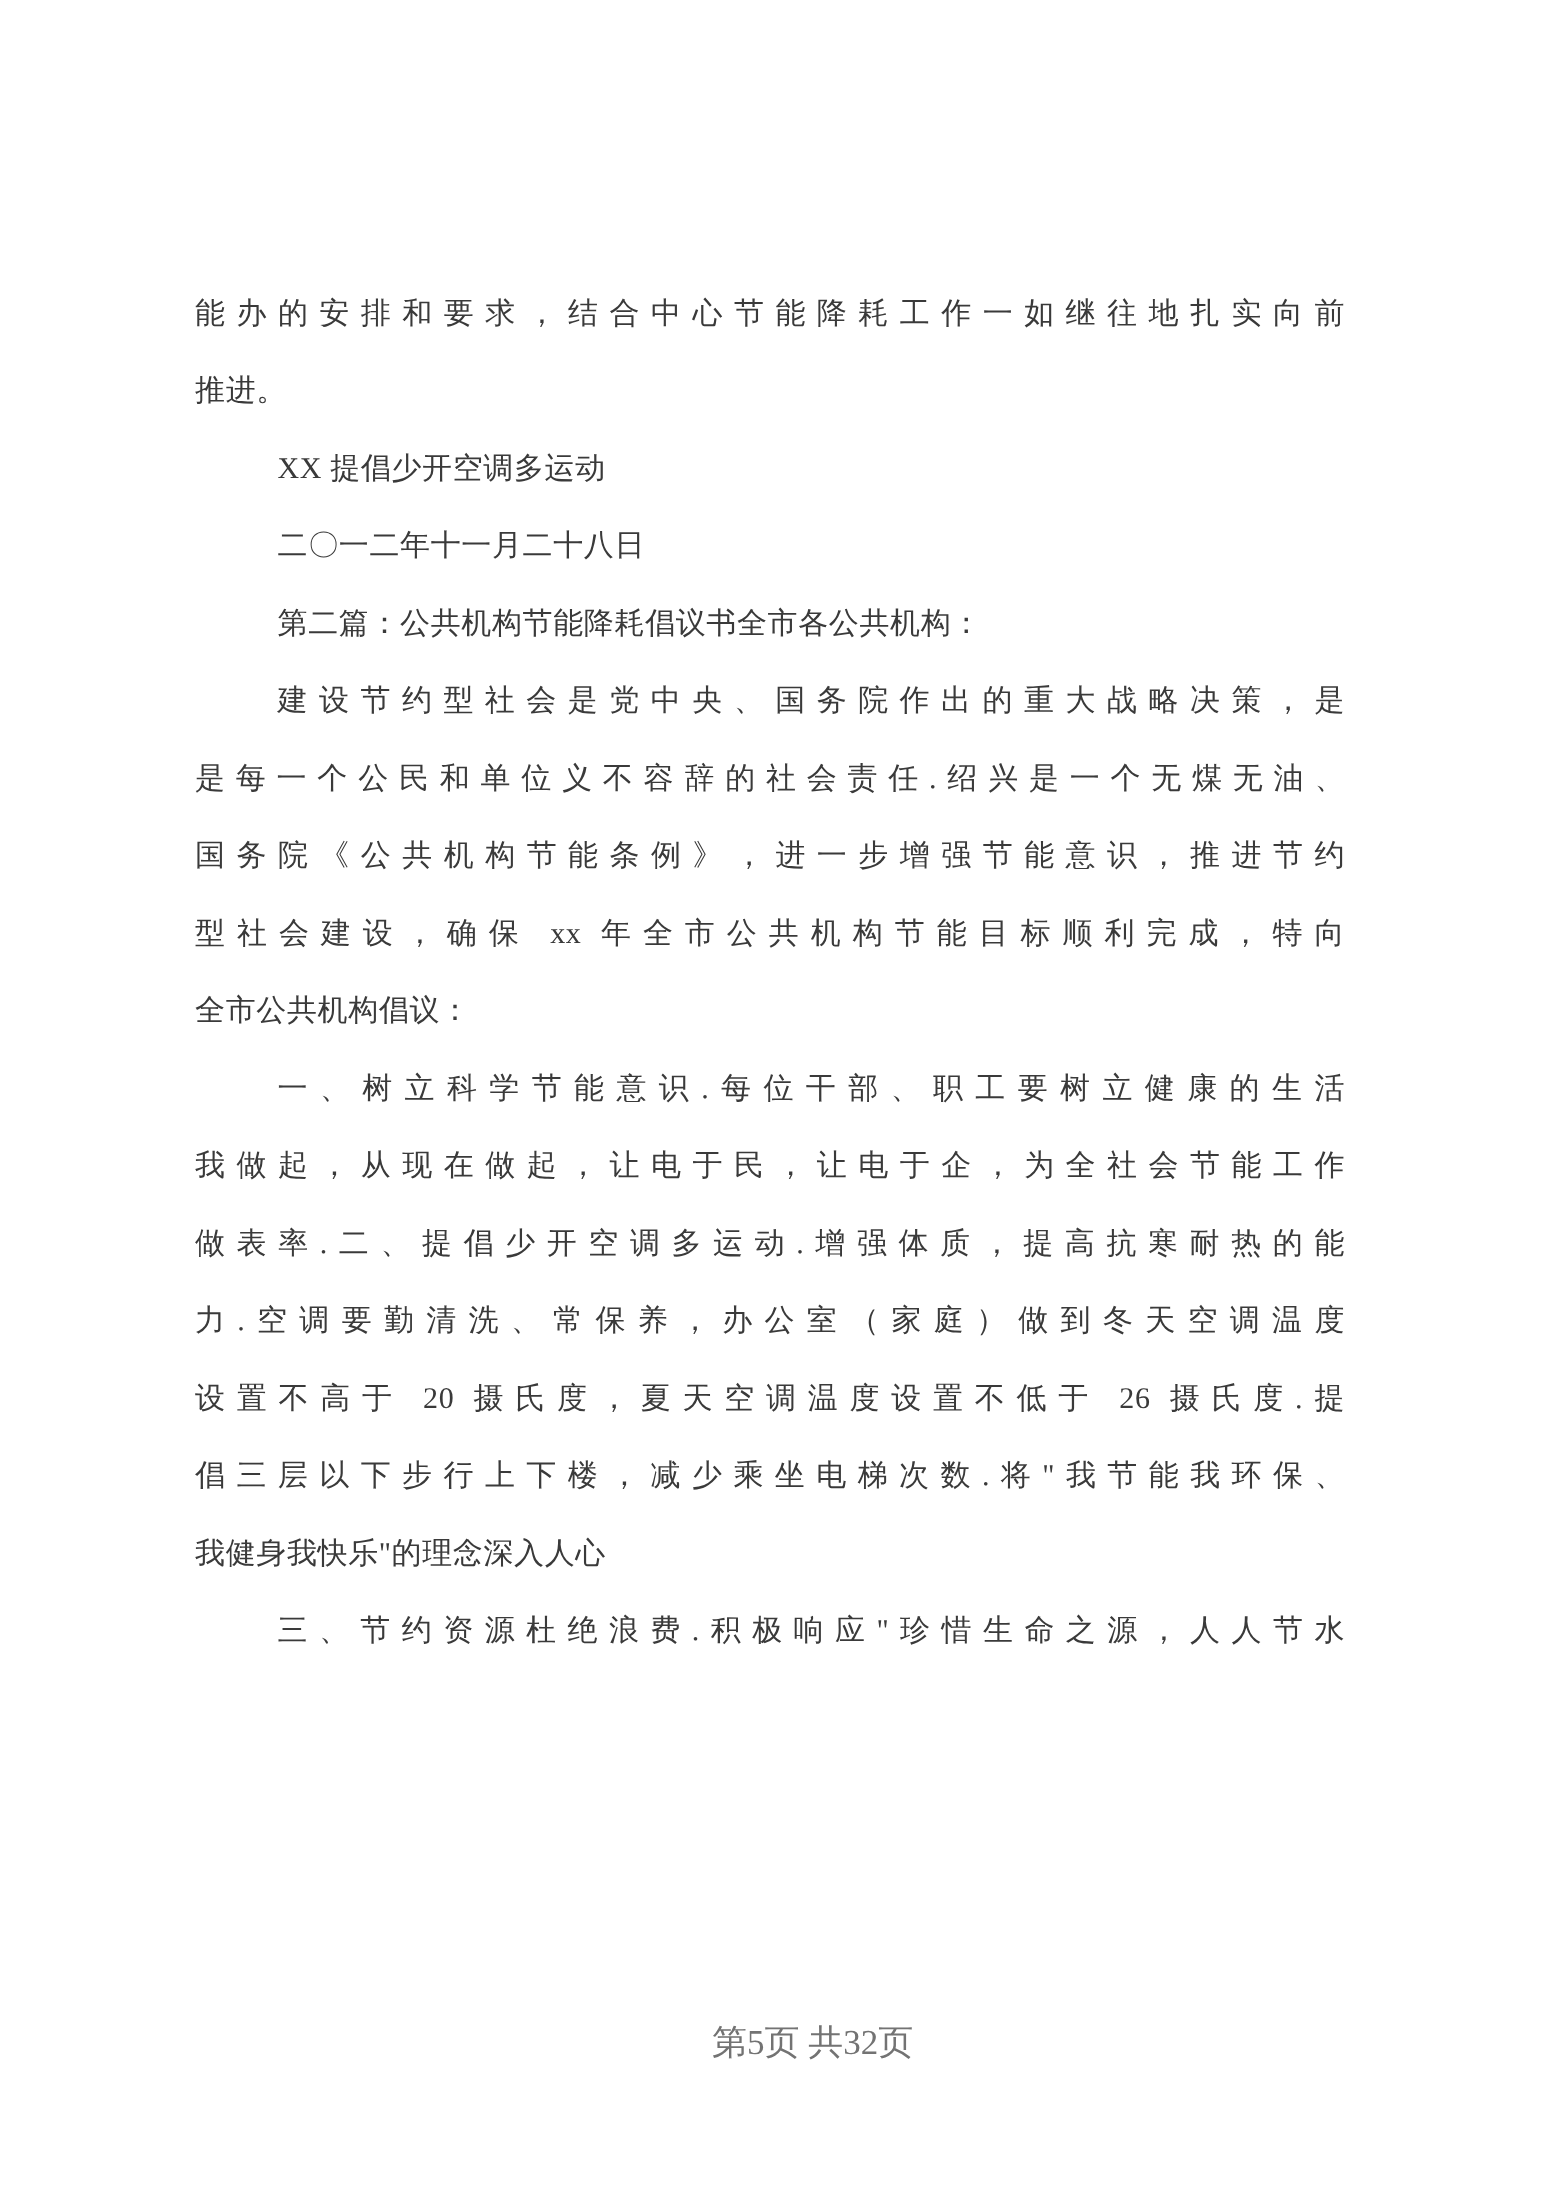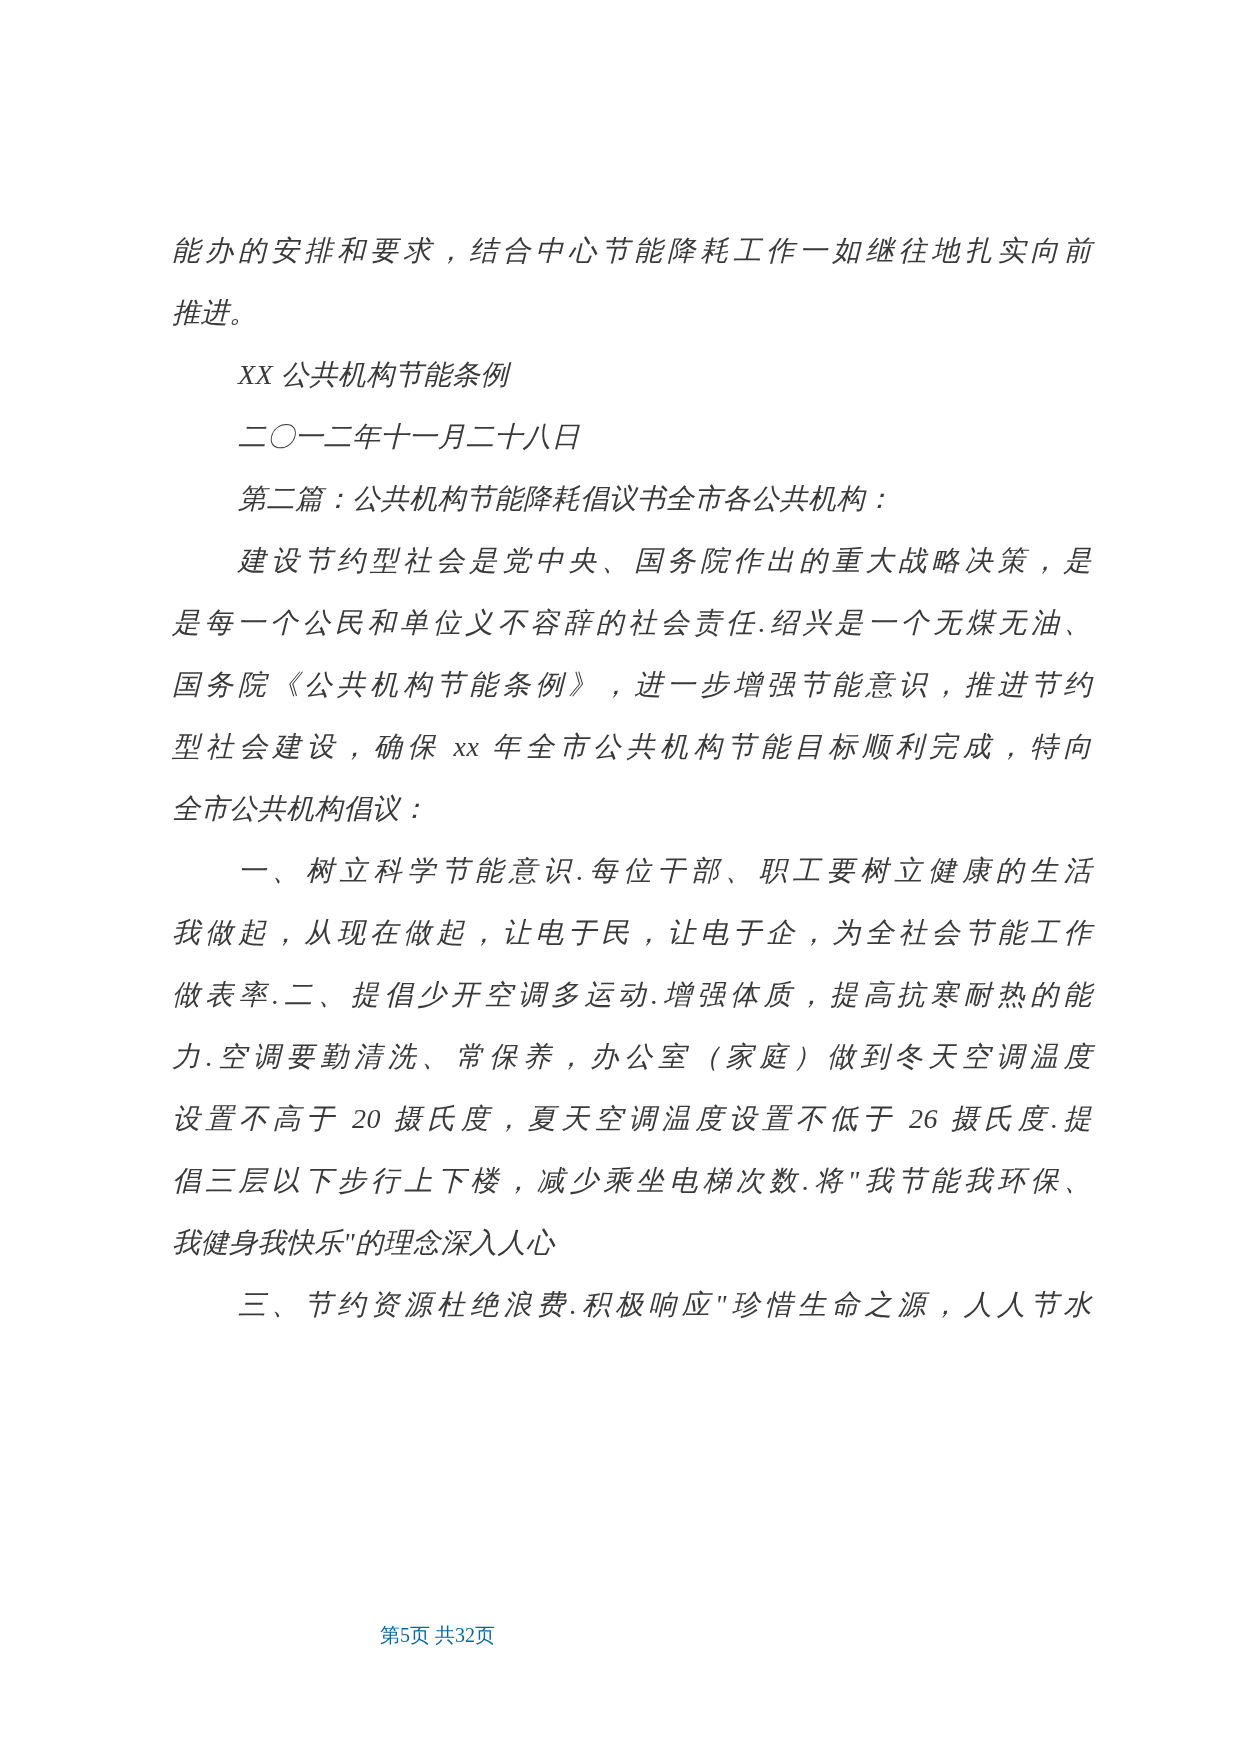--- a/index.html
+++ b/index.html
@@ -10,60 +10,59 @@
   .page {
     position: relative;
     width: 1241px;
     height: 1754px;
     background: #ffffff;
     overflow: hidden;
     font-family: "Liberation Serif", "DejaVu Serif", serif;
   }
   .text-block {
     position: absolute;
-    left: 172px;
+    left: 156px;
     top: 220px;
     width: 920px;
-    font-size: 28px;
+    font-size: 24px;
     line-height: 62px;
     color: #3a3a3a;
     letter-spacing: 0.5px;
-    font-style: italic;
   }
   .line {
     text-align: justify;
     text-justify: inter-character;
     height: 62px;
     overflow: visible;
   }
   .line.fill {
     text-align-last: justify;
   }
   .line.indent {
     text-indent: 66px;
   }
   .footer {
     position: absolute;
     left: 380px;
     top: 1620px;
     width: 540px;
-    text-align: left;
-    font-size: 20px;
+    text-align: center;
+    font-size: 28px;
     line-height: 30px;
-    color: #0369a1;
+    color: #737373;
   }
 </style>
 </head>
 <body>
 
 <div class="page">
   <div class="text-block">
     <div class="line fill">能办的安排和要求，结合中心节能降耗工作一如继往地扎实向前</div>
     <div class="line">推进。</div>
-    <div class="line indent">XX 公共机构节能条例</div>
+    <div class="line indent">XX 提倡少开空调多运动</div>
     <div class="line indent">二〇一二年十一月二十八日</div>
     <div class="line indent">第二篇：公共机构节能降耗倡议书全市各公共机构：</div>
     <div class="line indent fill">建设节约型社会是党中央、国务院作出的重大战略决策，是</div>
     <div class="line fill">是每一个公民和单位义不容辞的社会责任.绍兴是一个无煤无油、</div>
     <div class="line fill">国务院《公共机构节能条例》，进一步增强节能意识，推进节约</div>
     <div class="line fill">型社会建设，确保 xx 年全市公共机构节能目标顺利完成，特向</div>
     <div class="line">全市公共机构倡议：</div>
     <div class="line indent fill">一、树立科学节能意识.每位干部、职工要树立健康的生活</div>
     <div class="line fill">我做起，从现在做起，让电于民，让电于企，为全社会节能工作</div>
     <div class="line fill">做表率.二、提倡少开空调多运动.增强体质，提高抗寒耐热的能</div>

